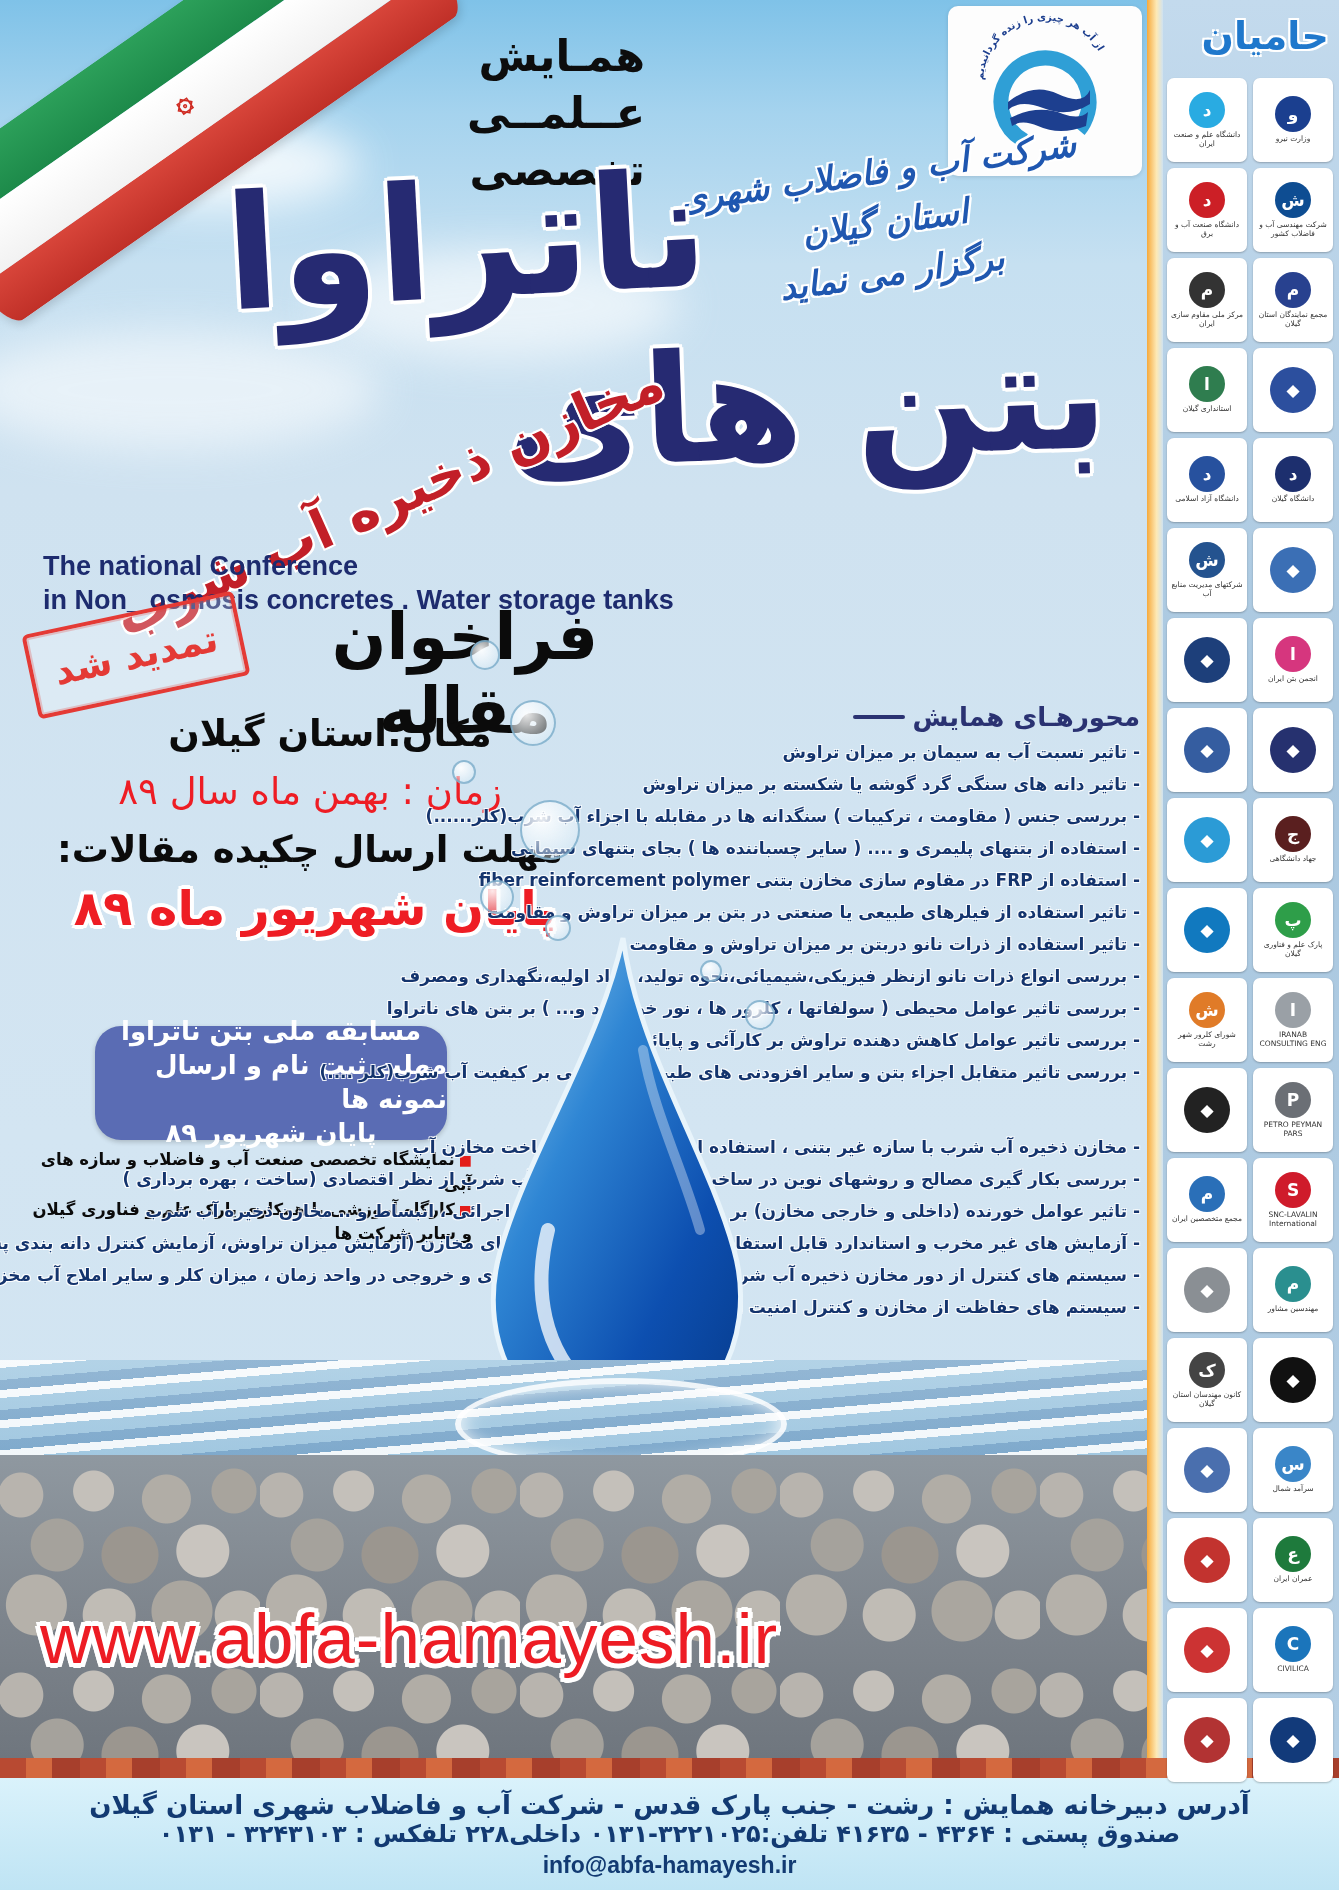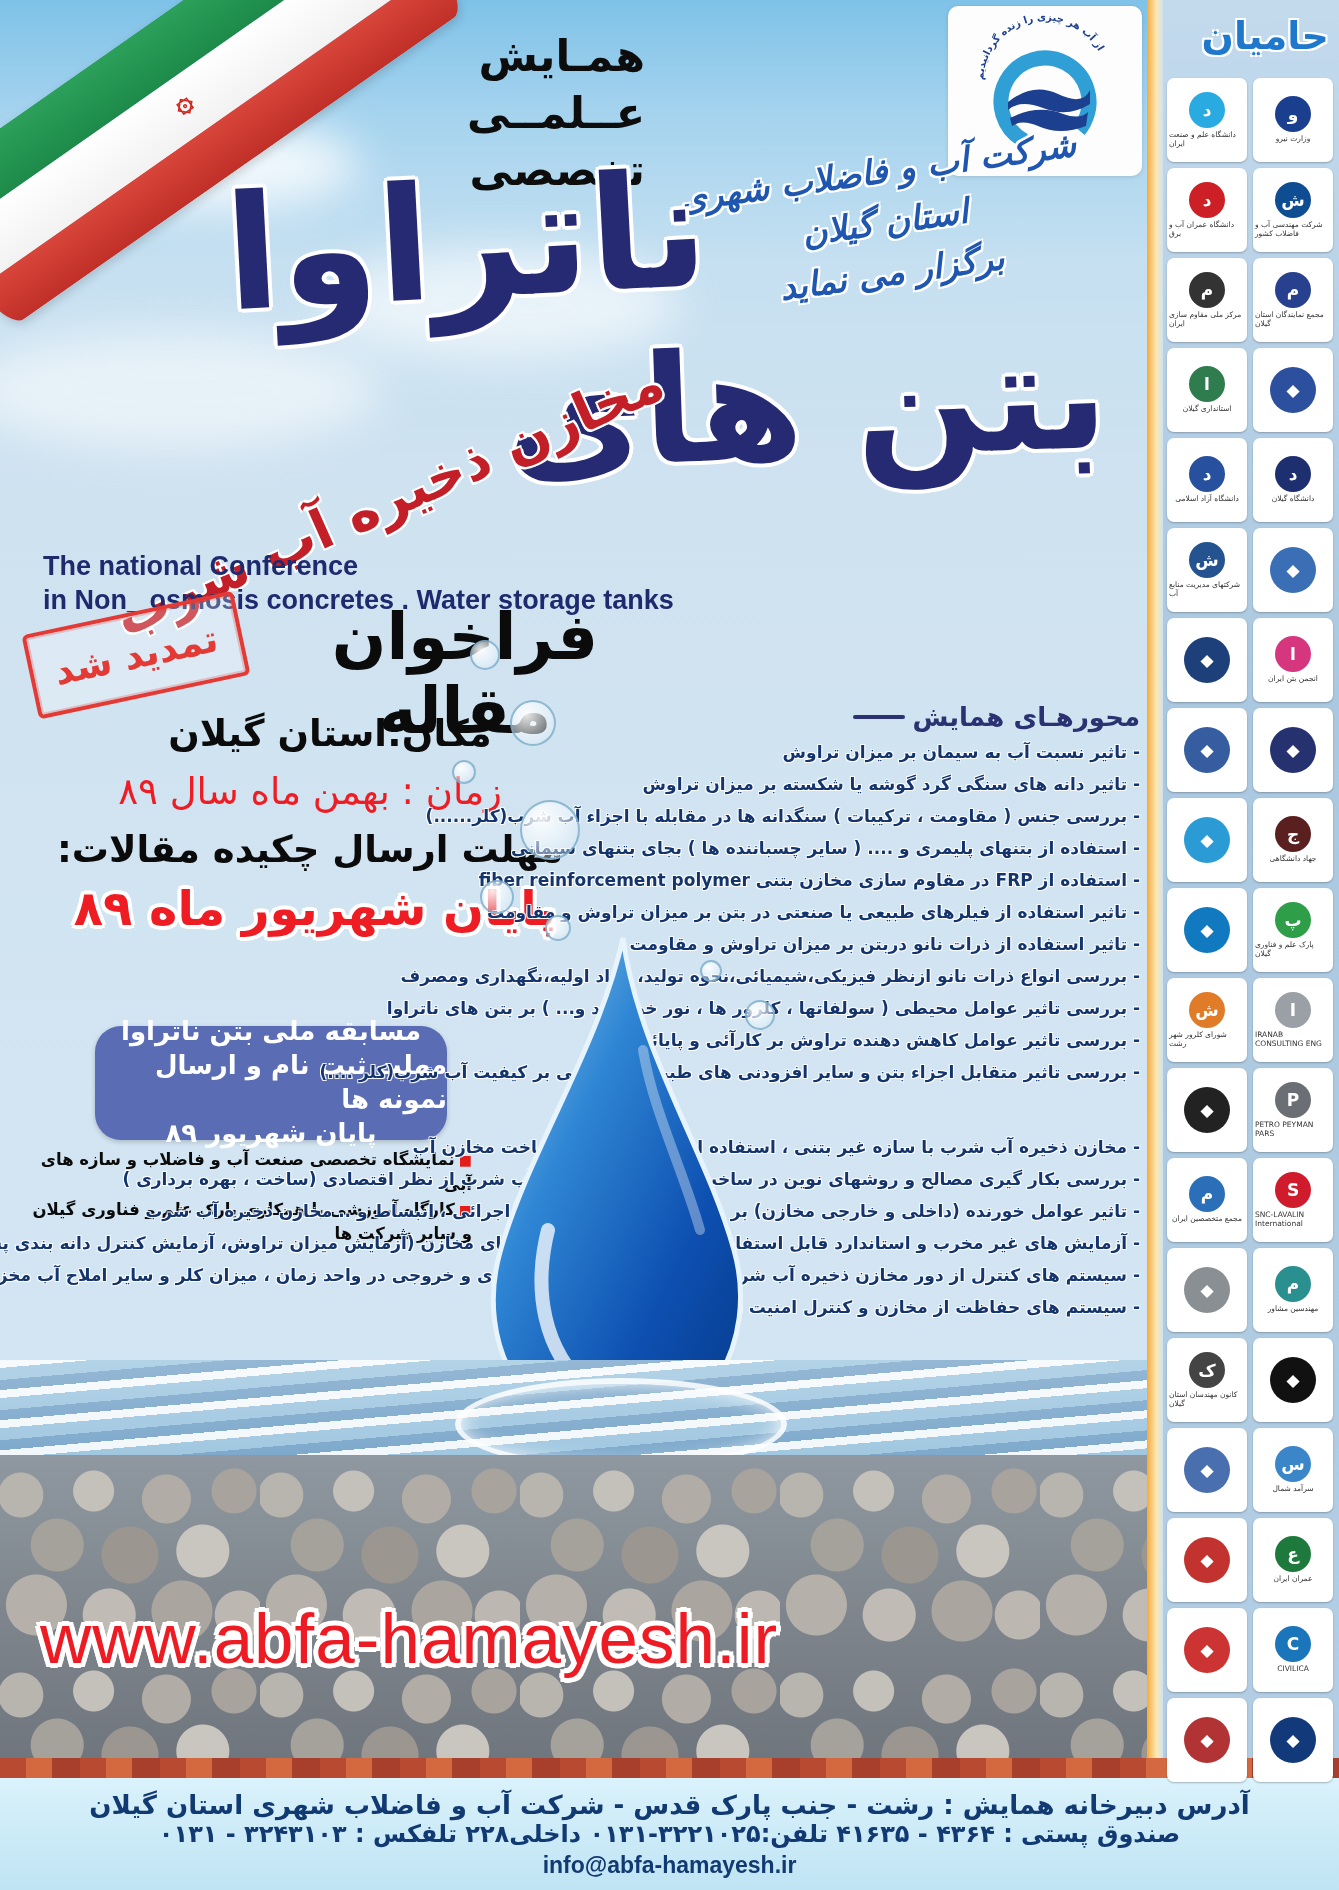--- a/index.html
+++ b/index.html
@@ -17,21 +17,21 @@
   .sidebar-title{position:relative;margin:14px 10px 6px 0;text-align:right;
     color:#1f78cc;font-size:38px;font-weight:bold;
     text-shadow:-2px -2px 0 #fff,2px -2px 0 #fff,-2px 2px 0 #fff,2px 2px 0 #fff;}
   .sidebar-title::after{content:"";display:inline-block;width:52px;height:5px;background:#1f78cc;margin:0 6px 6px 0;border-radius:3px;}
   .sponsor-grid{position:absolute;top:78px;right:6px;width:166px;
     display:grid;grid-template-columns:1fr 1fr;gap:6px;direction:rtl;}
   .tile{background:#fff;border-radius:7px;height:80px;box-shadow:0 1px 2px rgba(0,0,0,.25);
     display:flex;flex-direction:column;align-items:center;justify-content:center;padding:2px;}
   .tile .logo{width:36px;height:36px;border-radius:50%;display:flex;align-items:center;justify-content:center;
     color:#fff;font-size:17px;font-weight:bold;flex:none;}
-  .tile .cap{font-size:7.5px;line-height:1.15;color:#333;text-align:left;margin-top:3px;direction:rtl;}
+  .tile .cap{font-size:7.5px;line-height:1.15;color:#333;text-align:center;margin-top:3px;direction:rtl;}
   
   .flag{position:absolute;left:-90px;top:14px;width:560px;height:170px;transform:rotate(-35deg);transform-origin:50% 50%;
     border-radius:18px/40px;overflow:hidden;box-shadow:0 4px 10px rgba(0,0,0,.15);}
   .flag .g{height:34%;background:linear-gradient(180deg,#2ca05a,#1d8a4a);}
   .flag .w{height:36%;background:linear-gradient(180deg,#ffffff,#f2f2f2);position:relative;}
   .flag .r{height:30%;background:linear-gradient(180deg,#d8453a,#c03028);}
   .flag .emblem{position:absolute;left:47%;top:12%;color:#cf2b22;font-size:30px;font-weight:bold;}
   
   .org-logo{position:absolute;left:948px;top:6px;width:194px;height:170px;background:#fdfdfd;
     border-radius:10px;box-shadow:0 1px 4px rgba(0,0,0,.12);}
@@ -262,21 +262,21 @@
         <div class="tile">
           <div class="logo" style="background: rgb(41, 171, 226);">د</div>
           <div class="cap">دانشگاه علم و صنعت ایران</div>
         </div>
         <div class="tile">
           <div class="logo" style="background: rgb(14, 77, 146);">ش</div>
           <div class="cap">شرکت مهندسی آب و فاضلاب کشور</div>
         </div>
         <div class="tile">
           <div class="logo" style="background: rgb(204, 31, 38);">د</div>
-          <div class="cap">دانشگاه عمران آب و برق</div>
+          <div class="cap">دانشگاه صنعت آب و برق</div>
         </div>
         <div class="tile">
           <div class="logo" style="background: rgb(40, 65, 143);">م</div>
           <div class="cap">مجمع نمایندگان استان گیلان</div>
         </div>
         <div class="tile">
           <div class="logo" style="background: rgb(51, 51, 51);">م</div>
           <div class="cap">مرکز ملی مقاوم سازی ایران</div>
         </div>
         <div class="tile">

